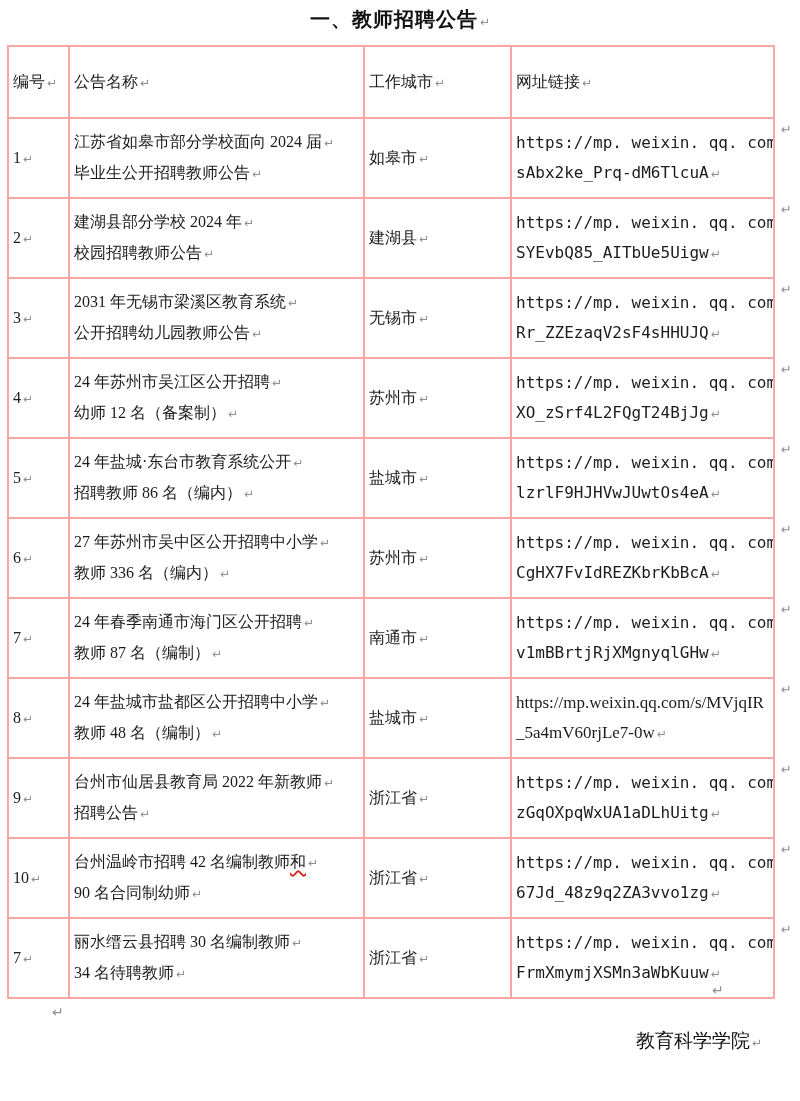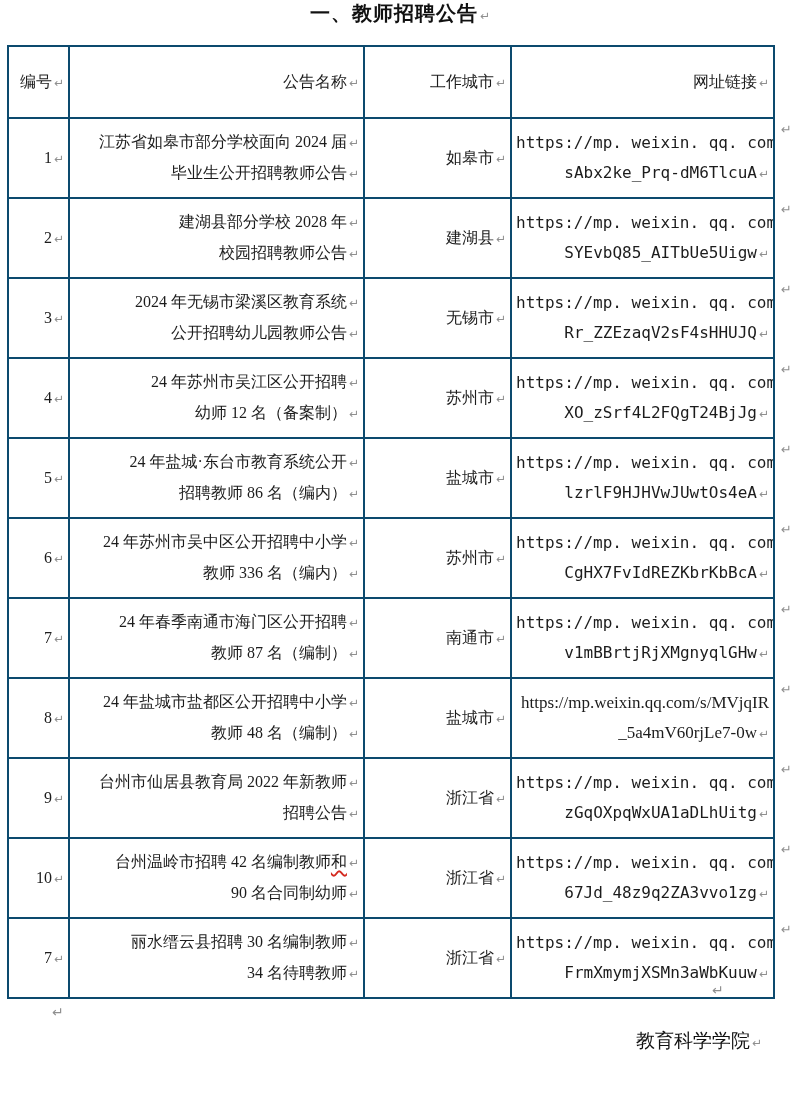--- a/index.html
+++ b/index.html
@@ -5,43 +5,43 @@
   html,body{margin:0;padding:0;background:#fff;}
   .page{
     position:relative;
     width:800px;height:1101px;
     background:#fff;
     font-family:"Liberation Serif","DejaVu Serif",serif;
     color:#1c1c1c;
     overflow:hidden;
   }
   .doc-title{
-    position:absolute;left:0;top:0;width:800px;
+    position:absolute;left:0;top:6px;width:800px;
     text-align:center;
     font-size:20px;font-weight:bold;letter-spacing:1px;
     color:#111;
   }
   .rmark{
     color:#8f8f8f;
     font-size:12px;
     font-weight:normal;
     margin-left:2px;
     letter-spacing:0;
     font-family:"DejaVu Sans",sans-serif;
   }
   table.doc-table{
     position:absolute;left:7px;top:45px;
     border-collapse:collapse;
     table-layout:fixed;
     width:790px;
   }
   .doc-table td,.doc-table th{
-    border:2px solid #0c4a6e;
+    border:2px solid #fca5a5;
     padding:0 4px;
-    text-align:right;
+    text-align:left;
     vertical-align:middle;
     font-weight:normal;
     font-size:16px;
     color:#1c1c1c;
     overflow:hidden;
   }
   .doc-table th{height:70px;}
   .doc-table td{height:78px;}
   .doc-table td.mark-cell,.doc-table th.mark-cell{
     border:none;background:transparent;
@@ -118,38 +118,38 @@
             <div class="cell-line">https://mp. weixin. qq. com/s/2d</div>
             <div class="cell-line"><span>sAbx2ke_Prq-dM6TlcuA</span><span class="rmark">↵</span></div>
           </td>
           <td class="mark-cell"><span class="rmark">↵</span></td>
         </tr>
         <tr>
           <td class="num-cell">
             <div class="cell-line"><span>2</span><span class="rmark">↵</span></div>
           </td>
           <td>
-            <div class="cell-line"><span>建湖县部分学校 2028 年</span><span class="rmark">↵</span></div>
+            <div class="cell-line"><span>建湖县部分学校 2024 年</span><span class="rmark">↵</span></div>
             <div class="cell-line"><span>校园招聘教师公告</span><span class="rmark">↵</span></div>
           </td>
           <td>
             <div class="cell-line"><span>建湖县</span><span class="rmark">↵</span></div>
           </td>
           <td class="url-cell">
             <div class="cell-line">https://mp. weixin. qq. com/s/zL</div>
             <div class="cell-line"><span>SYEvbQ85_AITbUe5Uigw</span><span class="rmark">↵</span></div>
           </td>
           <td class="mark-cell"><span class="rmark">↵</span></td>
         </tr>
         <tr>
           <td class="num-cell">
             <div class="cell-line"><span>3</span><span class="rmark">↵</span></div>
           </td>
           <td>
-            <div class="cell-line"><span>2024 年无锡市梁溪区教育系统</span><span class="rmark">↵</span></div>
+            <div class="cell-line"><span>2031 年无锡市梁溪区教育系统</span><span class="rmark">↵</span></div>
             <div class="cell-line"><span>公开招聘幼儿园教师公告</span><span class="rmark">↵</span></div>
           </td>
           <td>
             <div class="cell-line"><span>无锡市</span><span class="rmark">↵</span></div>
           </td>
           <td class="url-cell">
             <div class="cell-line">https://mp. weixin. qq. com/s/EE</div>
             <div class="cell-line"><span>Rr_ZZEzaqV2sF4sHHUJQ</span><span class="rmark">↵</span></div>
           </td>
           <td class="mark-cell"><span class="rmark">↵</span></td>
@@ -186,21 +186,21 @@
             <div class="cell-line">https://mp. weixin. qq. com/s/YC</div>
             <div class="cell-line"><span>lzrlF9HJHVwJUwtOs4eA</span><span class="rmark">↵</span></div>
           </td>
           <td class="mark-cell"><span class="rmark">↵</span></td>
         </tr>
         <tr>
           <td class="num-cell">
             <div class="cell-line"><span>6</span><span class="rmark">↵</span></div>
           </td>
           <td>
-            <div class="cell-line"><span>24 年苏州市吴中区公开招聘中小学</span><span class="rmark">↵</span></div>
+            <div class="cell-line"><span>27 年苏州市吴中区公开招聘中小学</span><span class="rmark">↵</span></div>
             <div class="cell-line"><span>教师 336 名（编内）</span><span class="rmark">↵</span></div>
           </td>
           <td>
             <div class="cell-line"><span>苏州市</span><span class="rmark">↵</span></div>
           </td>
           <td class="url-cell">
             <div class="cell-line">https://mp. weixin. qq. com/s/F7</div>
             <div class="cell-line"><span>CgHX7FvIdREZKbrKbBcA</span><span class="rmark">↵</span></div>
           </td>
           <td class="mark-cell"><span class="rmark">↵</span></td>

